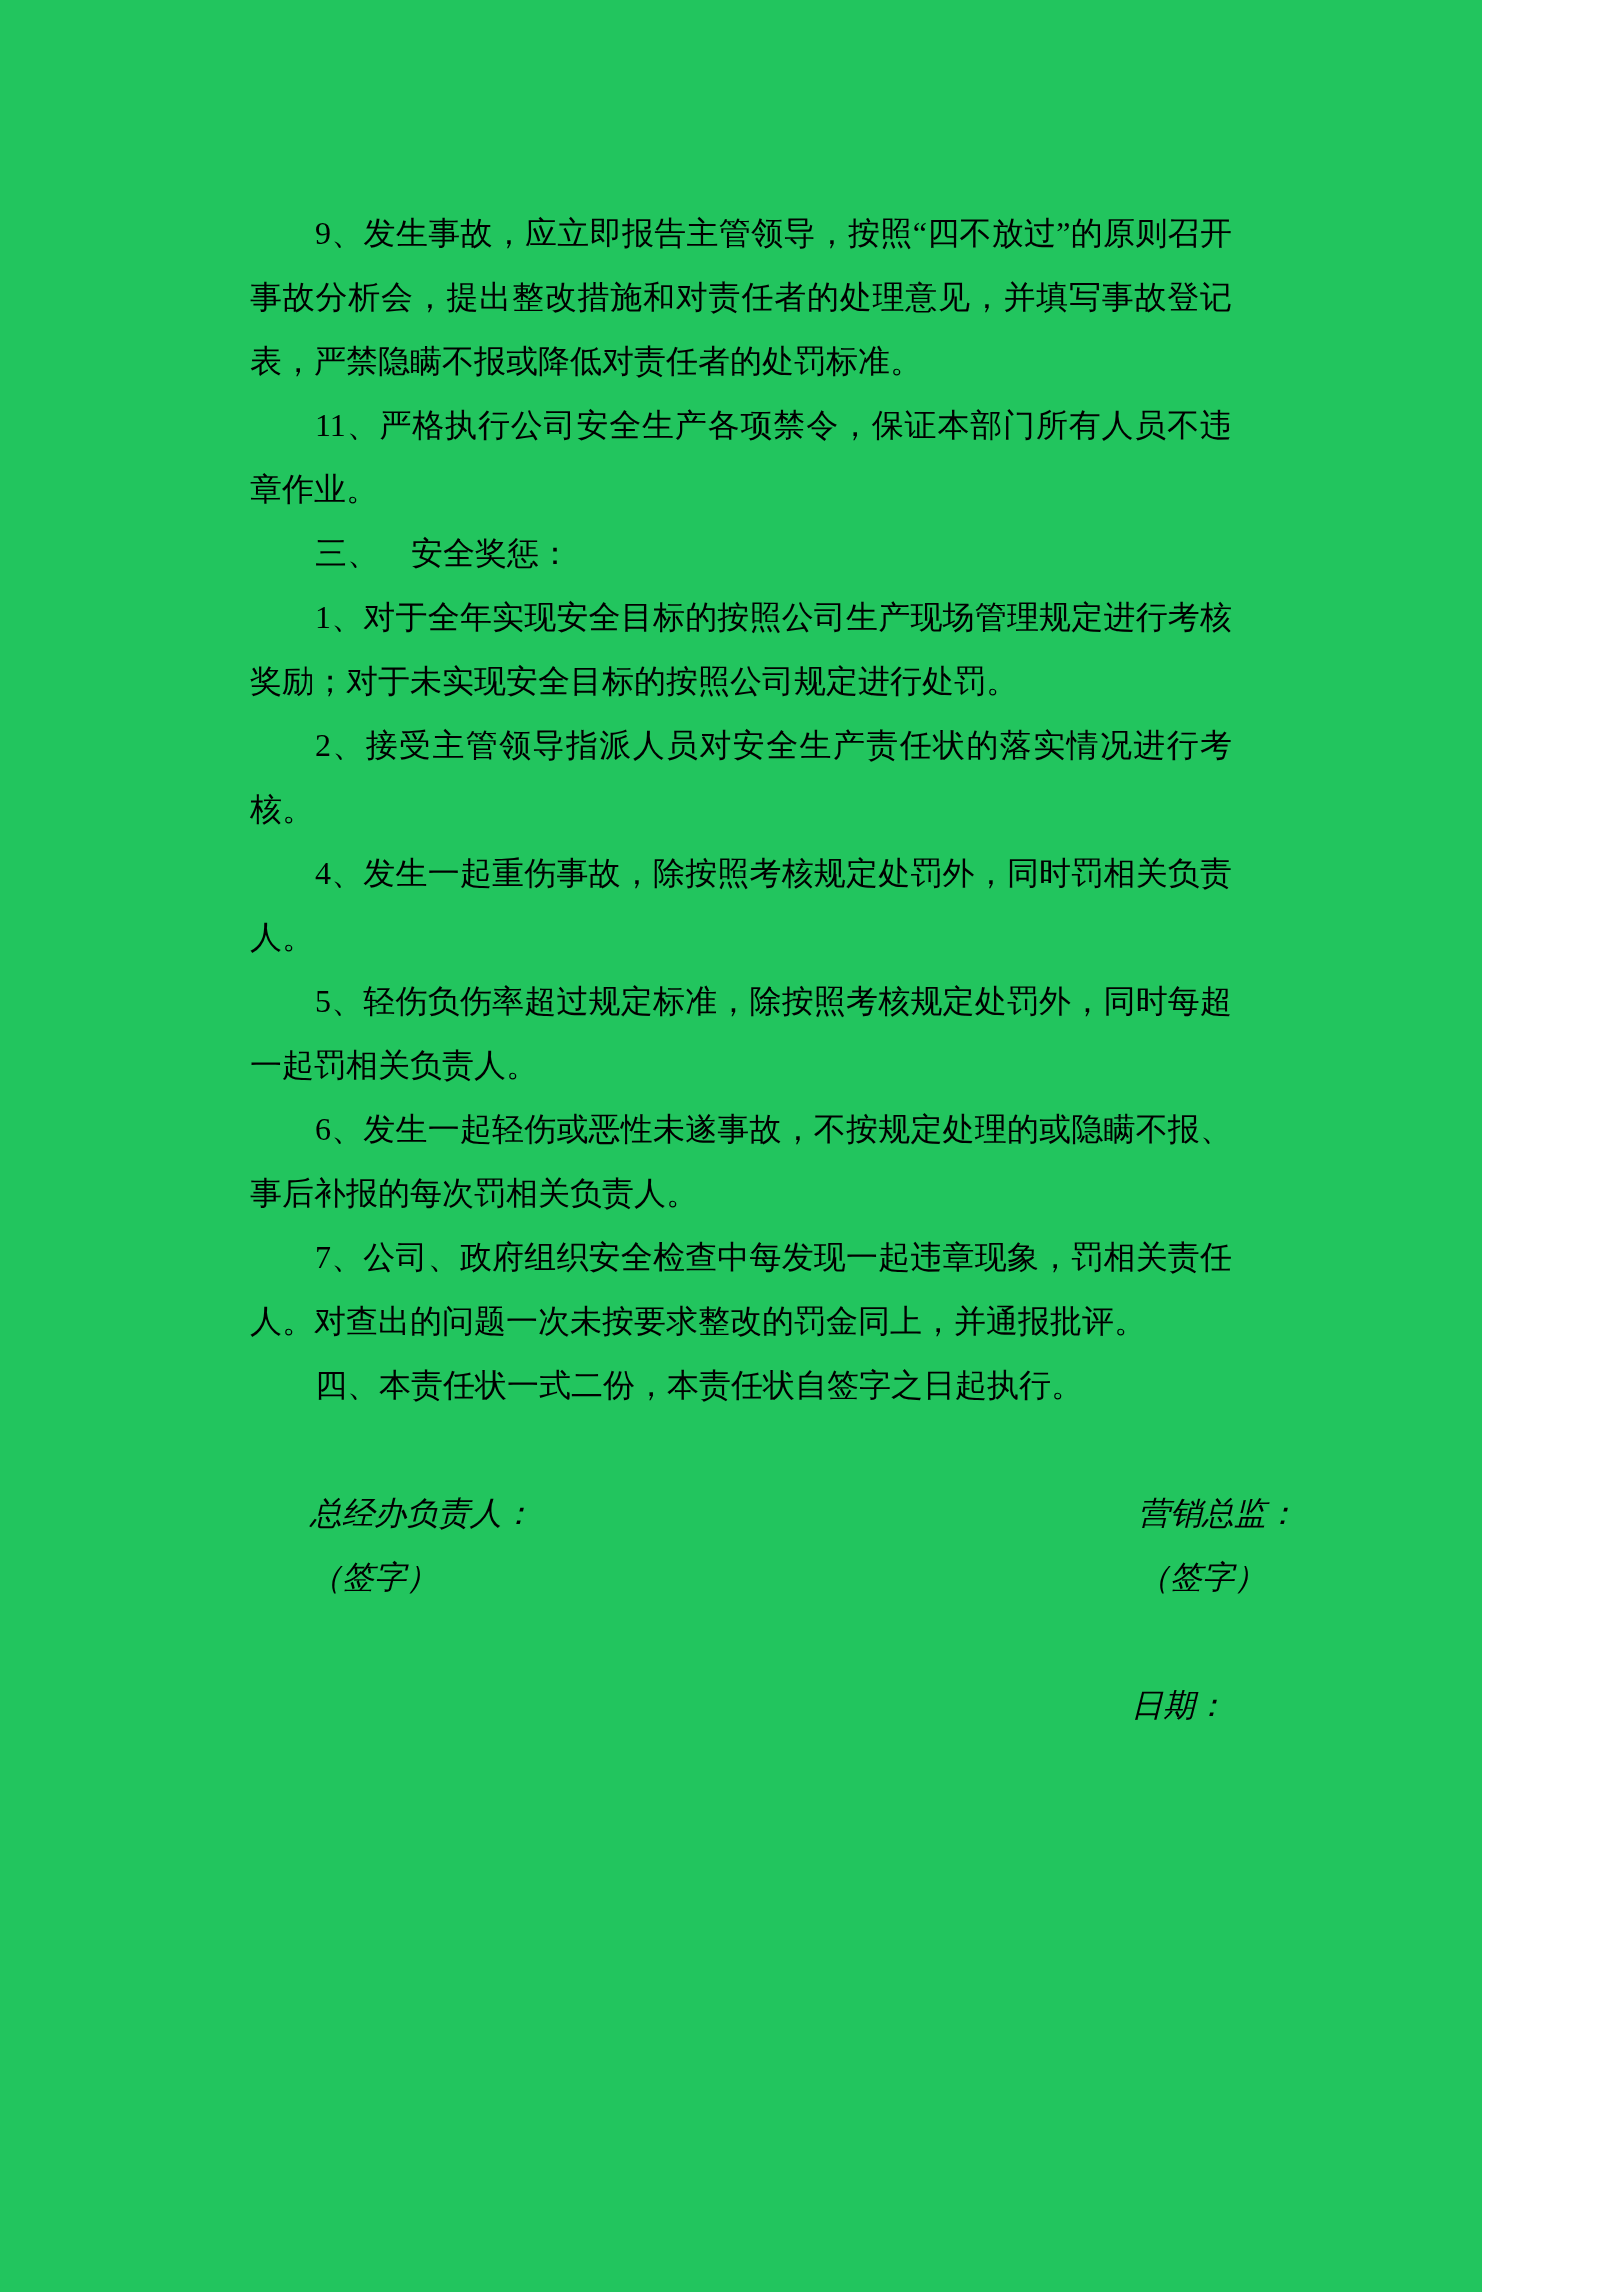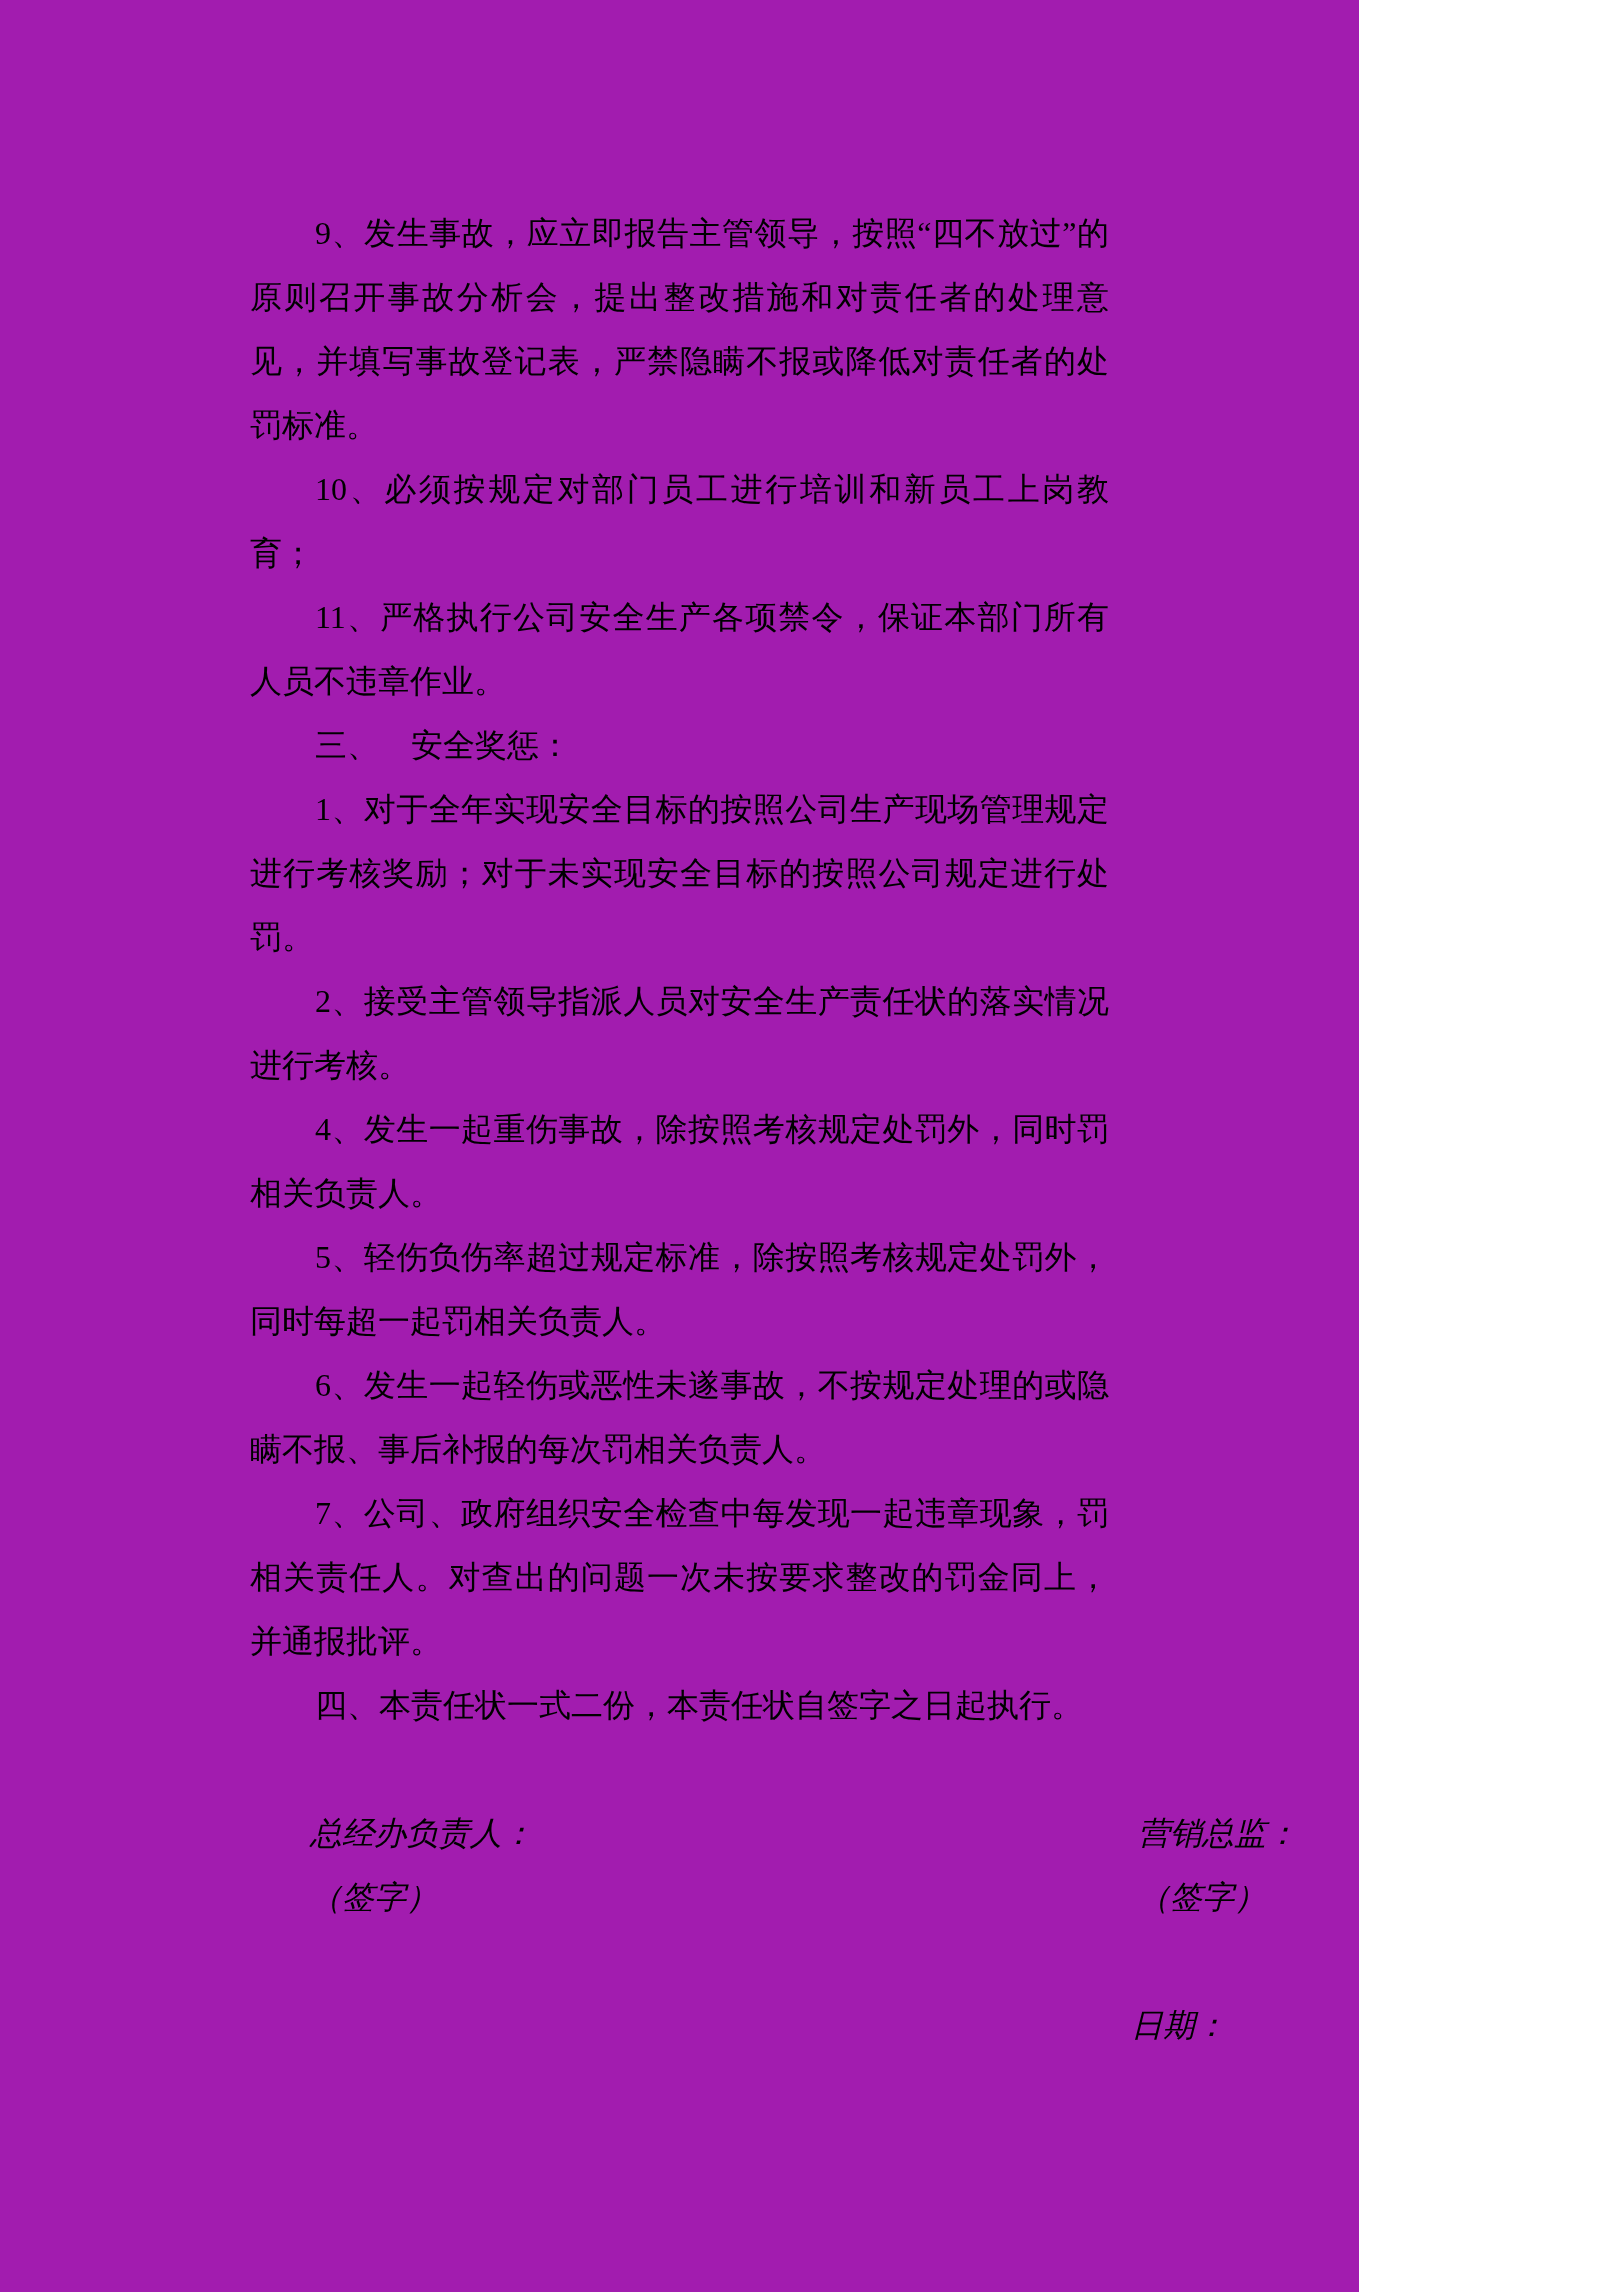--- a/index.html
+++ b/index.html
@@ -5,23 +5,23 @@
   * { margin: 0; padding: 0; box-sizing: border-box; }
   html, body { background: #ffffff; }
   body {
     width: 1621px;
     height: 2293px;
     font-family: "Liberation Serif", "DejaVu Serif", serif;
     color: #000000;
     overflow: hidden;
   }
   .page {
-    width: 1359px;
+    width: 1482px;
     height: 2293px;
-    background: #a21caf;
+    background: #22c55e;
     padding: 201px 250px 0 250px;
   }
   .body-text p {
     font-size: 32px;
     line-height: 64px;
     text-align: justify;
     text-indent: 65px;
     word-break: break-all;
   }
   .sig-block {
@@ -50,21 +50,20 @@
     left: 841px;
   }
 </style>
 </head>
 <body>
 
 <div class="page">
 
   <div class="body-text">
     <p>9、发生事故，应立即报告主管领导，按照“四不放过”的原则召开事故分析会，提出整改措施和对责任者的处理意见，并填写事故登记表，严禁隐瞒不报或降低对责任者的处罚标准。</p>
-    <p>10、必须按规定对部门员工进行培训和新员工上岗教育；</p>
     <p>11、严格执行公司安全生产各项禁令，保证本部门所有人员不违章作业。</p>
     <p>三、　安全奖惩：</p>
     <p>1、对于全年实现安全目标的按照公司生产现场管理规定进行考核奖励；对于未实现安全目标的按照公司规定进行处罚。</p>
     <p>2、接受主管领导指派人员对安全生产责任状的落实情况进行考核。</p>
     <p>4、发生一起重伤事故，除按照考核规定处罚外，同时罚相关负责人。</p>
     <p>5、轻伤负伤率超过规定标准，除按照考核规定处罚外，同时每超一起罚相关负责人。</p>
     <p>6、发生一起轻伤或恶性未遂事故，不按规定处理的或隐瞒不报、事后补报的每次罚相关负责人。</p>
     <p>7、公司、政府组织安全检查中每发现一起违章现象，罚相关责任人。对查出的问题一次未按要求整改的罚金同上，并通报批评。</p>
     <p>四、本责任状一式二份，本责任状自签字之日起执行。</p>
   </div>

